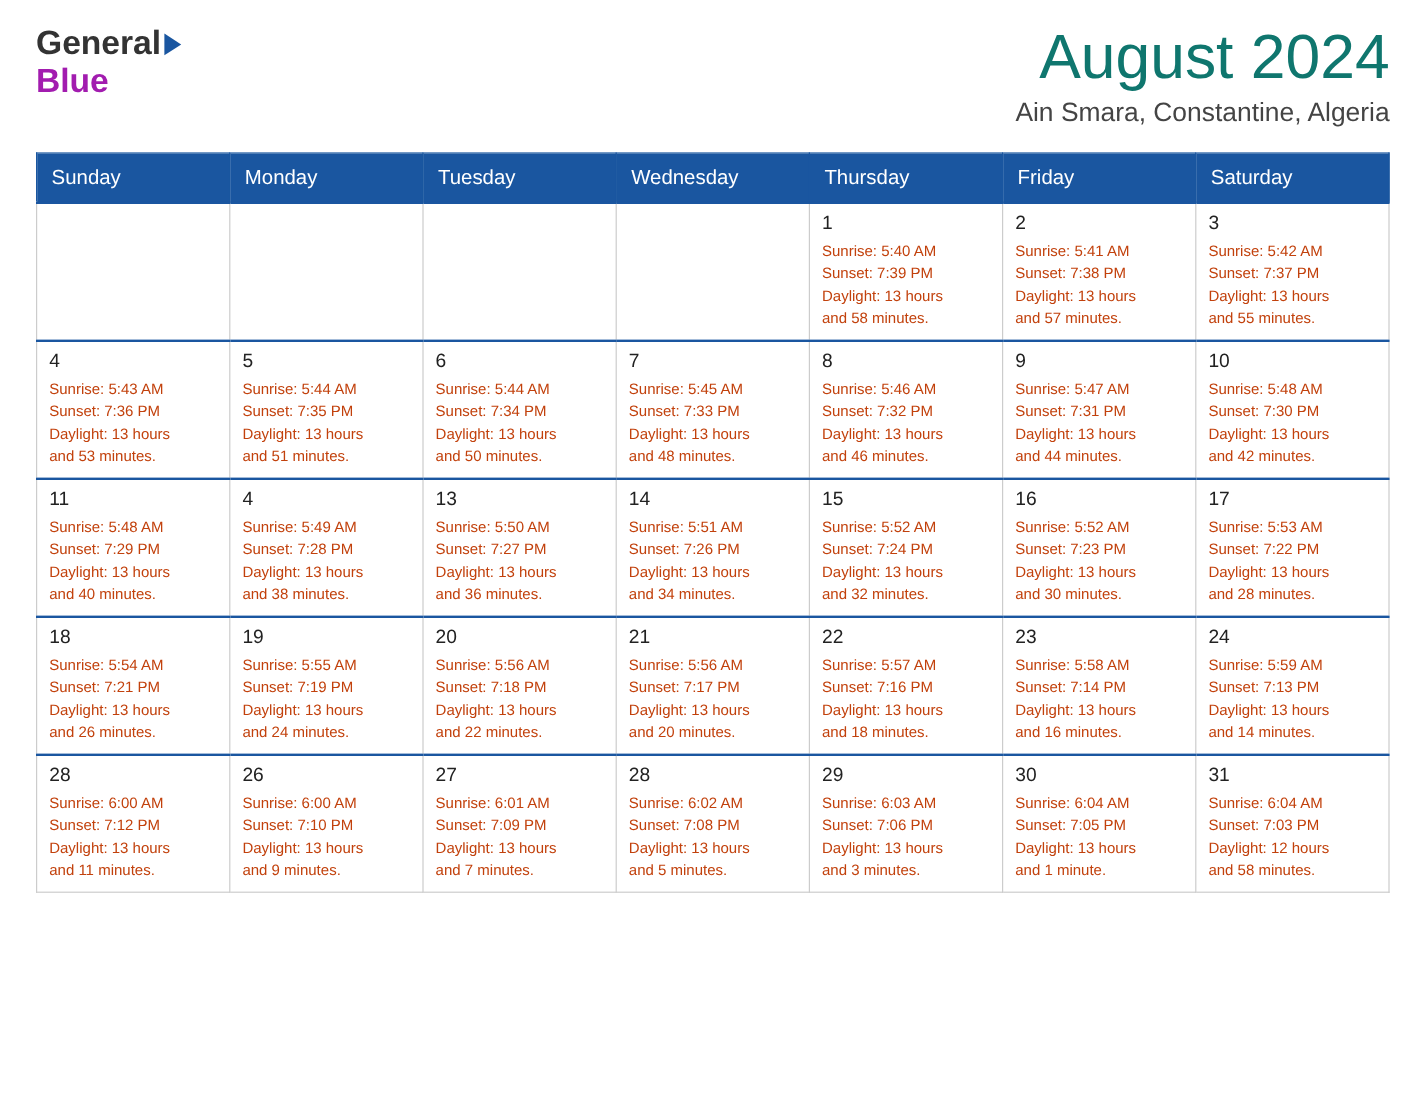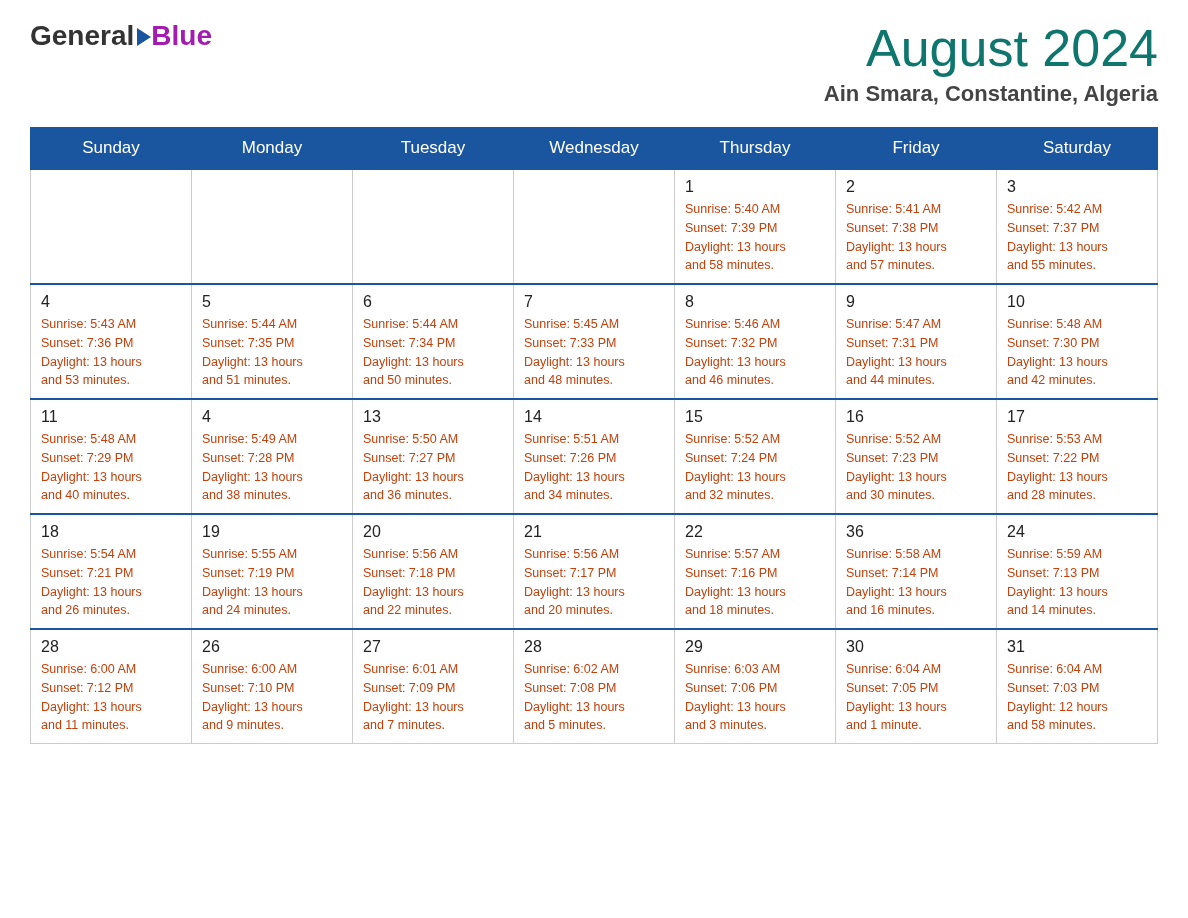--- a/index.html
+++ b/index.html
@@ -11,21 +11,21 @@
       padding: 20px 30px;
     }
     .header-area {
       display: flex;
       justify-content: space-between;
       align-items: flex-start;
       margin-bottom: 20px;
     }
     .logo {
       display: flex;
-      flex-direction: row;
+      flex-direction: column;
       align-items: flex-start;
     }
     .logo-general {
       font-size: 28px;
       font-weight: bold;
       color: #333;
       display: flex;
       align-items: center;
     }
     .logo-blue {
@@ -47,34 +47,33 @@
     .main-title {
       font-size: 52px;
       font-weight: normal;
       color: #0f766e;
       line-height: 1.1;
     }
     .subtitle {
       font-size: 22px;
       color: #444;
       margin-top: 4px;
-      font-weight: bold;
     }
     .calendar {
       width: 100%;
       border-collapse: collapse;
       border: 1px solid #999;
     }
     .calendar th {
       background-color: #1a56a0;
       color: #fff;
       font-size: 17px;
       font-weight: normal;
       padding: 10px 12px;
-      text-align: center;
+      text-align: left;
       border: 1px solid #1a56a0;
     }
     .calendar td {
       vertical-align: top;
       padding: 8px 10px;
       border: 1px solid #ccc;
       width: 14.28%;
       min-height: 110px;
       height: 110px;
     }
@@ -220,21 +219,21 @@
         </td>
         <td>
           <span class="day-num">21</span>
           <div class="day-info">Sunrise: 5:56 AM<br>Sunset: 7:17 PM<br>Daylight: 13 hours<br>and 20 minutes.</div>
         </td>
         <td>
           <span class="day-num">22</span>
           <div class="day-info">Sunrise: 5:57 AM<br>Sunset: 7:16 PM<br>Daylight: 13 hours<br>and 18 minutes.</div>
         </td>
         <td>
-          <span class="day-num">36</span>
+          <span class="day-num">23</span>
           <div class="day-info">Sunrise: 5:58 AM<br>Sunset: 7:14 PM<br>Daylight: 13 hours<br>and 16 minutes.</div>
         </td>
         <td>
           <span class="day-num">24</span>
           <div class="day-info">Sunrise: 5:59 AM<br>Sunset: 7:13 PM<br>Daylight: 13 hours<br>and 14 minutes.</div>
         </td>
       </tr>
       <tr class="week-row">
         <td>
           <span class="day-num">28</span>

